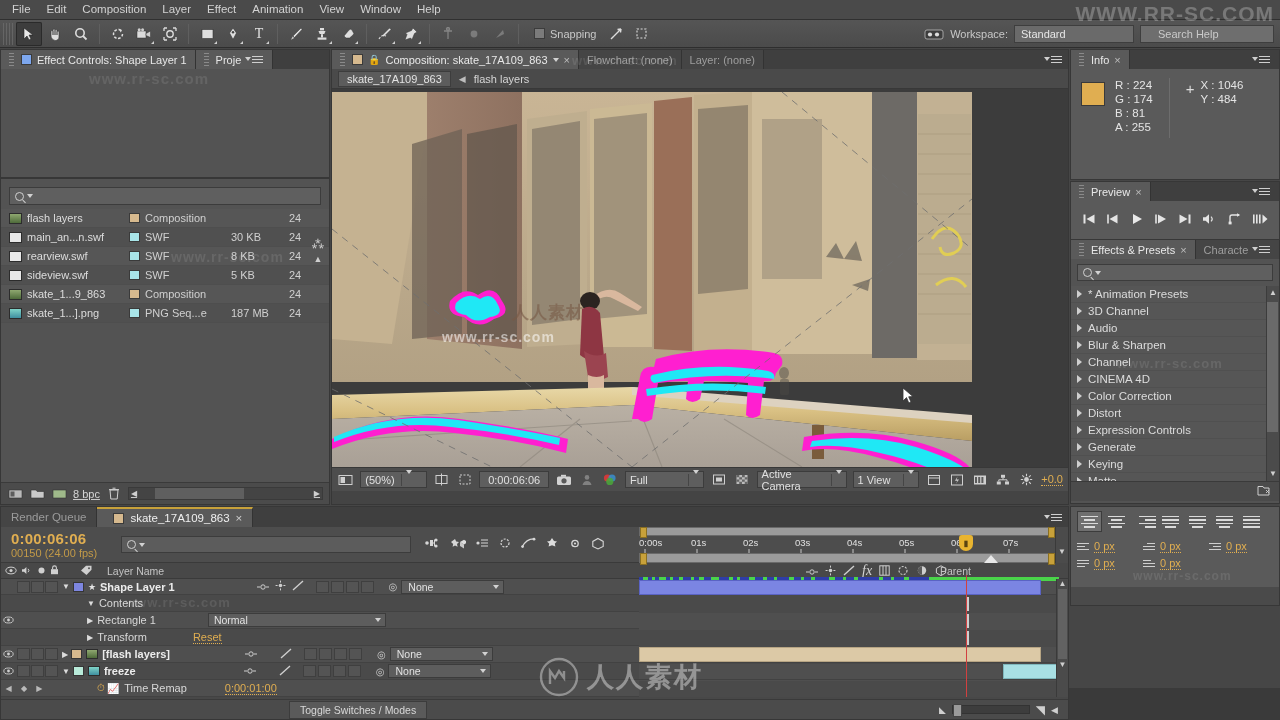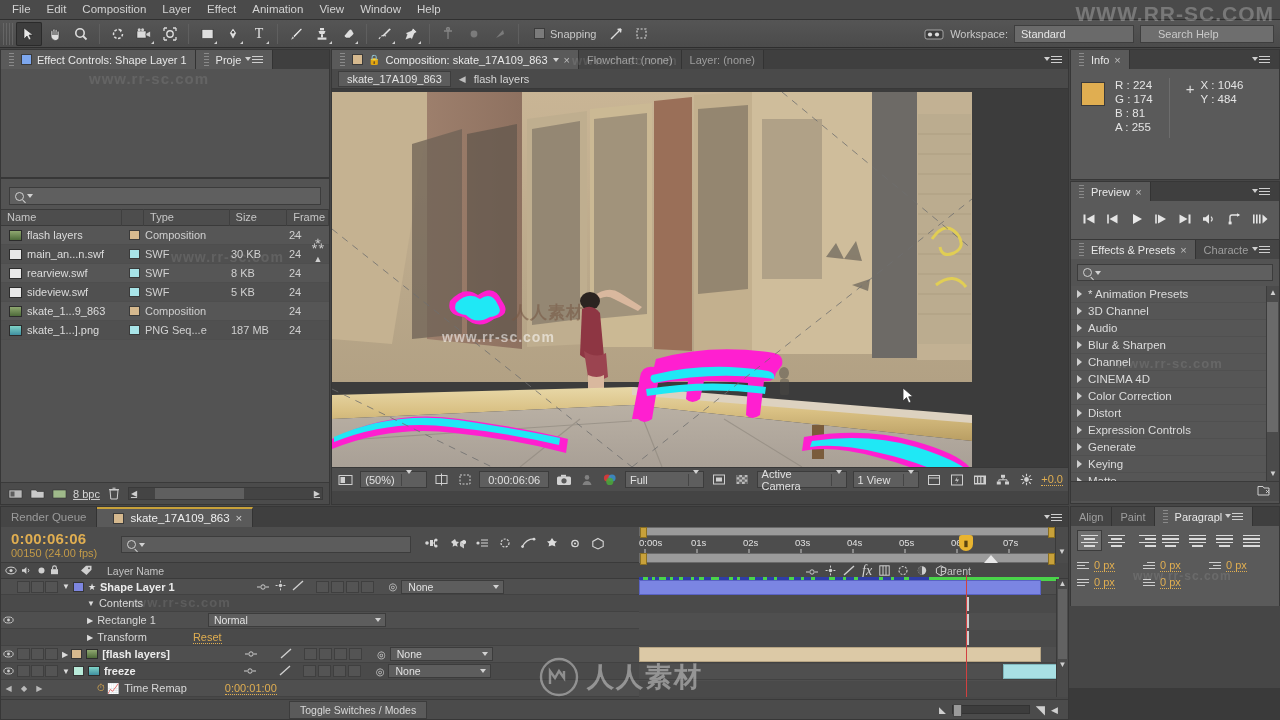--- a/index.html
+++ b/index.html
@@ -366,27 +366,20 @@
     <div class="body">
       <span class="wm" style="left:88px; top:20px; font-size:15px;">www.rr-sc.com</span>
     </div>
   </div>
 
   <div class="panel" id="project">
     <div class="searchbar">
       <span class="magnify"></span>
       <span class="caretd"></span>
       <span></span>
-    </div>
-    <div class="colhead">
-      <div style="width:122px">Name</div>
-      <div style="width:22px"></div>
-      <div style="width:86px">Type</div>
-      <div style="width:58px">Size</div>
-      <div style="width:42px">Frame ...</div>
     </div>
     <div class="plist">
       <div class="prow">
         <div class="nm">
             <span class="ficon" style="background:linear-gradient(#8fa870,#4e6b3a)"></span>
           <span>flash layers</span>
           </div>
         <div class="sw">
             <span class="swq" style="background:#d6b98e"></span>
           </div>
@@ -965,40 +958,20 @@
     <div class="fx-foot">
       <span>
         <svg width="14" height="12" viewBox="0 0 14 12">
             <path d="M1 10 L12 10 L12 3 L7 3 L6 1.5 L1 1.5 Z" fill="none" stroke="#cfcfcf" stroke-width="1"></path>
             <path d="M9 5 L12 8 M9 8 L12 5" stroke="#cfcfcf" stroke-width=".9"></path>
           </svg></span>
     </div>
   </div>
 
   <div class="panel" id="paragraph">
-    <div class="tabrow">
-      <div class="ptab">
-        <span>Align</span>
-        </div>
-      <div class="ptab">
-        <span>Paint</span>
-        </div>
-      <div class="ptab active">
-        <span class="dots"></span>
-        <span>Paragrapl</span>
-        <span class="hamb" style="margin-left:3px">
-            <i></i>
-            <i></i>
-            <i></i>
-          </span>
-      </div>
-      <div class="pmenu">
-        <span class="dots"></span>
-      </div>
-    </div>
     <div class="pg-body">
       <div class="pg-aligns">
         <div class="pg-al sel">
           <i style="width:17px"></i>
             <i style="width:11px"></i>
             <i style="width:17px"></i>
             <i style="width:11px"></i>
           </div>
         <div class="pg-al">
           <i style="width:17px"></i>

